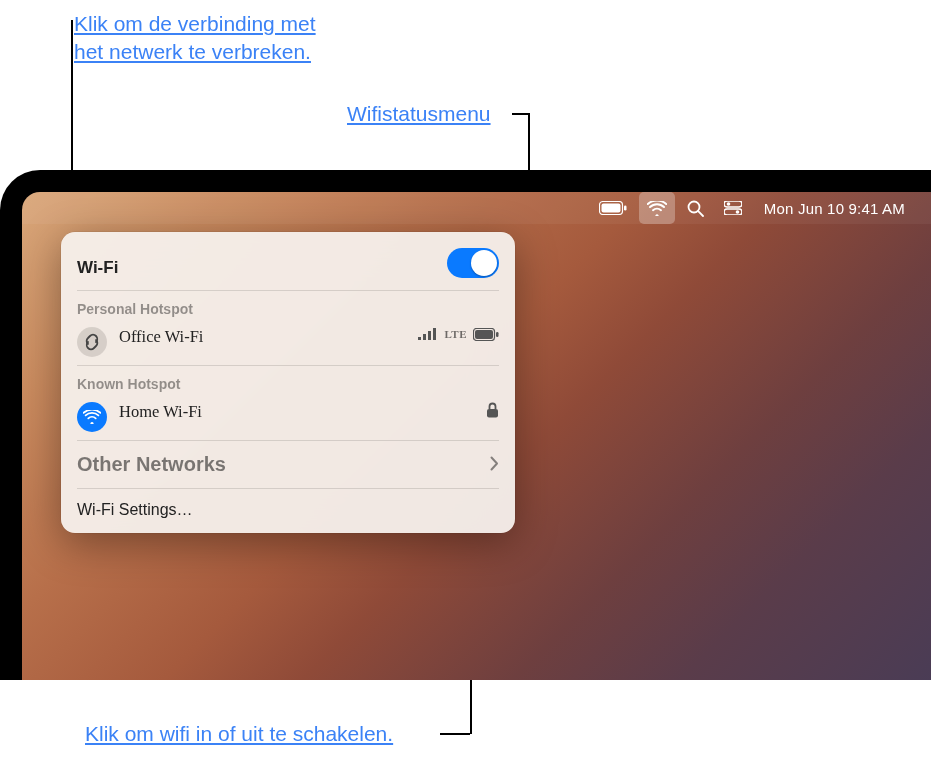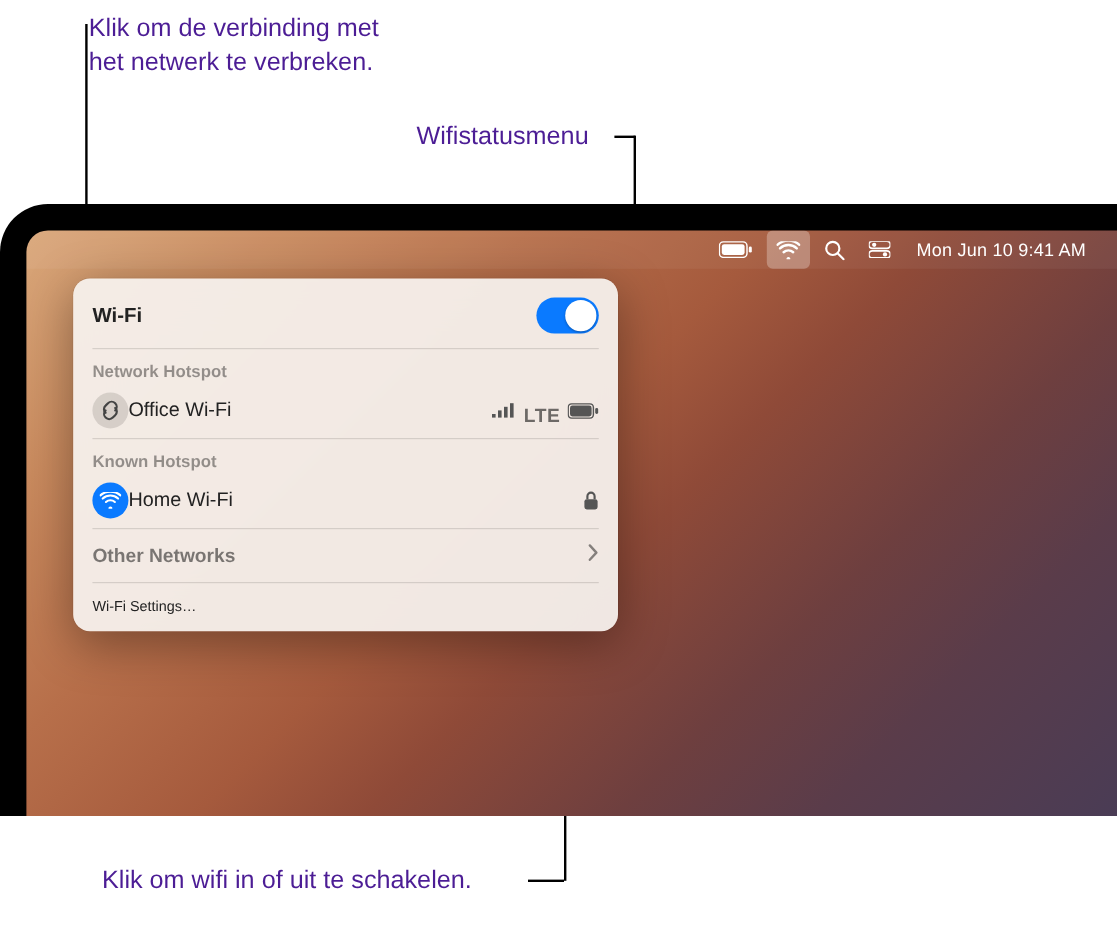--- a/index.html
+++ b/index.html
@@ -9,23 +9,24 @@
     height: 771px;
     background: #fff;
     position: relative;
     overflow: hidden;
   }
 
   
   .callout {
     position: absolute;
     font-size: 21px;
-    color: #4c1d95;
+    color: #3b82f6;
     line-height: 1.35;
     text-align: left;
+    text-decoration: underline;
   }
   .callout-line {
     position: absolute;
     background: #000;
   }
 
   
   .bezel {
     position: absolute;
     left: 0;
@@ -85,21 +86,21 @@
     top: 40px;
     width: 454px;
     background: rgba(245,240,236,0.95);
     border-radius: 14px;
     box-shadow: 0 10px 40px rgba(0,0,0,0.35), 0 0 0 0.5px rgba(0,0,0,0.1);
     padding: 6px 0;
     backdrop-filter: blur(20px);
   }
   .panel-row {
     display: flex;
-    align-items: center;
+    align-items: flex-end;
     padding: 8px 16px;
     min-height: 42px;
   }
   .panel-title-row {
     justify-content: space-between;
     padding: 10px 16px 10px 16px;
   }
   .panel-title {
     font-size: 17px;
     font-weight: 700;
@@ -128,23 +129,25 @@
     margin: 2px 16px;
   }
   .section-label {
     font-size: 14px;
     font-weight: 700;
     color: rgba(0,0,0,0.4);
     padding: 8px 16px 4px 16px;
   }
   .net-row {
     display: flex;
-    align-items: center;
+    align-items: flex-start;
     padding: 6px 16px;
+    gap: 12px;
     min-height: 40px;
+    font-family: Liberation Serif, serif;
   }
   .net-icon {
     width: 30px;
     height: 30px;
     border-radius: 50%;
     display: flex;
     align-items: center;
     justify-content: center;
     flex-shrink: 0;
   }
@@ -154,38 +157,37 @@
     font-size: 16.5px;
     color: #222;
     flex: 1;
   }
   .net-meta {
     display: flex;
     align-items: center;
     gap: 6px;
   }
   .lte-label {
-    font-size: 16px;
+    font-size: 11px;
     font-weight: 600;
     color: rgba(0,0,0,0.55);
     letter-spacing: 0.5px;
-    margin-top: 12px;
   }
   .link-row {
     display: flex;
-    align-items: flex-end;
+    align-items: center;
     justify-content: space-between;
     padding: 10px 16px;
-    font-size: 16px;
+    font-size: 20px;
     font-weight: 600;
     color: rgba(0,0,0,0.5);
   }
   .settings-row {
     padding: 10px 16px 8px 16px;
-    font-size: 12px;
+    font-size: 16px;
     font-weight: 500;
     color: #222;
   }
   .chevron {
     color: rgba(0,0,0,0.45);
   }
 
 </style>
 </head>
 <body>
@@ -242,21 +244,21 @@
 
       <div class="panel-row panel-title-row">
         <div class="panel-title">Wi-Fi</div>
         <div class="toggle">
           <div class="knob"></div>
         </div>
       </div>
 
       <div class="divider"></div>
 
-      <div class="section-label">Network Hotspot</div>
+      <div class="section-label">Personal Hotspot</div>
       <div class="net-row">
         <div class="net-icon gray">
           <svg width="18" height="18" viewBox="0 0 18 18">
             <path d="M5 11 a4 4 0 0 1 0-6 l2-2 a4 4 0 0 1 6 6" fill="none" stroke="#444" stroke-width="1.8" stroke-linecap="round"></path>
             <path d="M13 7 a4 4 0 0 1 0 6 l-2 2 a4 4 0 0 1 -6 -6" fill="none" stroke="#444" stroke-width="1.8" stroke-linecap="round"></path>
           </svg>
         </div>
         <div class="net-name">Office Wi-Fi</div>
         <div class="net-meta">
           <svg width="20" height="14" viewBox="0 0 20 14">

